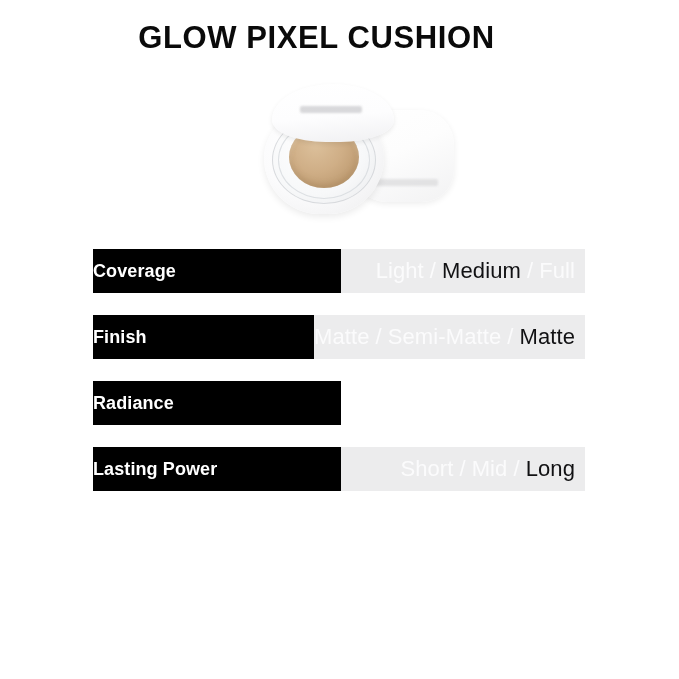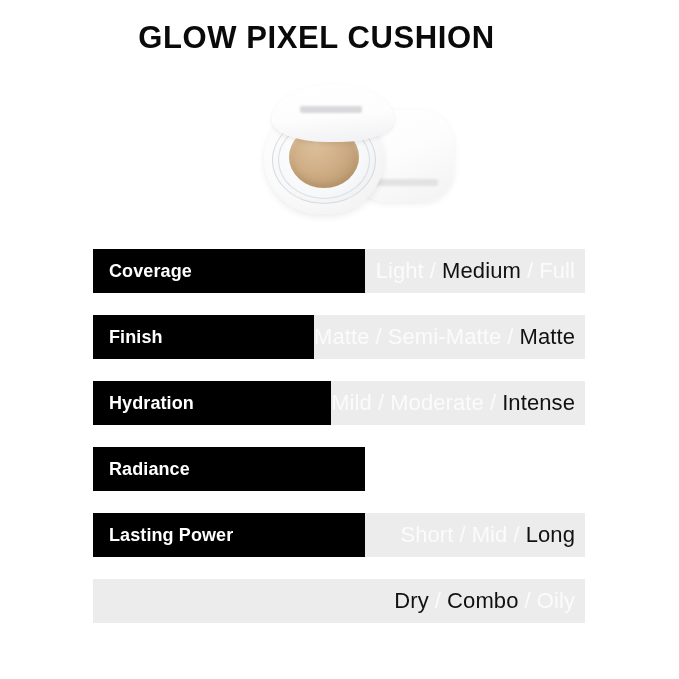--- a/index.html
+++ b/index.html
@@ -141,28 +141,27 @@
 
   .spec-row {
     display: flex;
     align-items: stretch;
     height: 44px;
     margin-bottom: 22px;
   }
   .spec-row:last-child { margin-bottom: 0; }
 
   .spec-label {
-    width: 272px;
+    width: 248px;
     background: #000000;
     color: #ffffff;
     font-size: 18px;
     font-weight: 700;
     display: flex;
     align-items: center;
-    padding-left: 16px;
     letter-spacing: 0.1px;
     white-space: nowrap;
   }
 
   .spec-values {
     flex: 1;
     background: #ececed;
     display: flex;
     align-items: center;
     justify-content: flex-end;
@@ -216,46 +215,29 @@
         <div class="spec-label">Finish</div>
         <div class="spec-values">
           <span class="opt off">Matte</span>
           <span class="sep">/</span>
           <span class="opt off">Semi-Matte</span>
           <span class="sep">/</span>
           <span class="opt on">Matte</span>
         </div>
       </div>
       <div class="spec-row">
-        <div class="spec-label">Hydration</div>
-        <div class="spec-values">
-          <span class="opt off">Mild</span>
-          <span class="sep">/</span>
-          <span class="opt off">Moderate</span>
-          <span class="sep">/</span>
-          <span class="opt on">Intense</span>
-        </div>
-      </div>
-      <div class="spec-row">
         <div class="spec-label">Radiance</div>
       </div>
       <div class="spec-row">
         <div class="spec-label">Lasting Power</div>
         <div class="spec-values">
           <span class="opt off">Short</span>
           <span class="sep">/</span>
           <span class="opt off">Mid</span>
           <span class="sep">/</span>
           <span class="opt on">Long</span>
         </div>
       </div>
       <div class="spec-row">
-        <div class="spec-values">
-          <span class="opt on">Dry</span>
-          <span class="sep">/</span>
-          <span class="opt on">Combo</span>
-          <span class="sep">/</span>
-          <span class="opt off">Oily</span>
-        </div>
       </div>
     </div>
 
 </div>
 
 </body></html>

